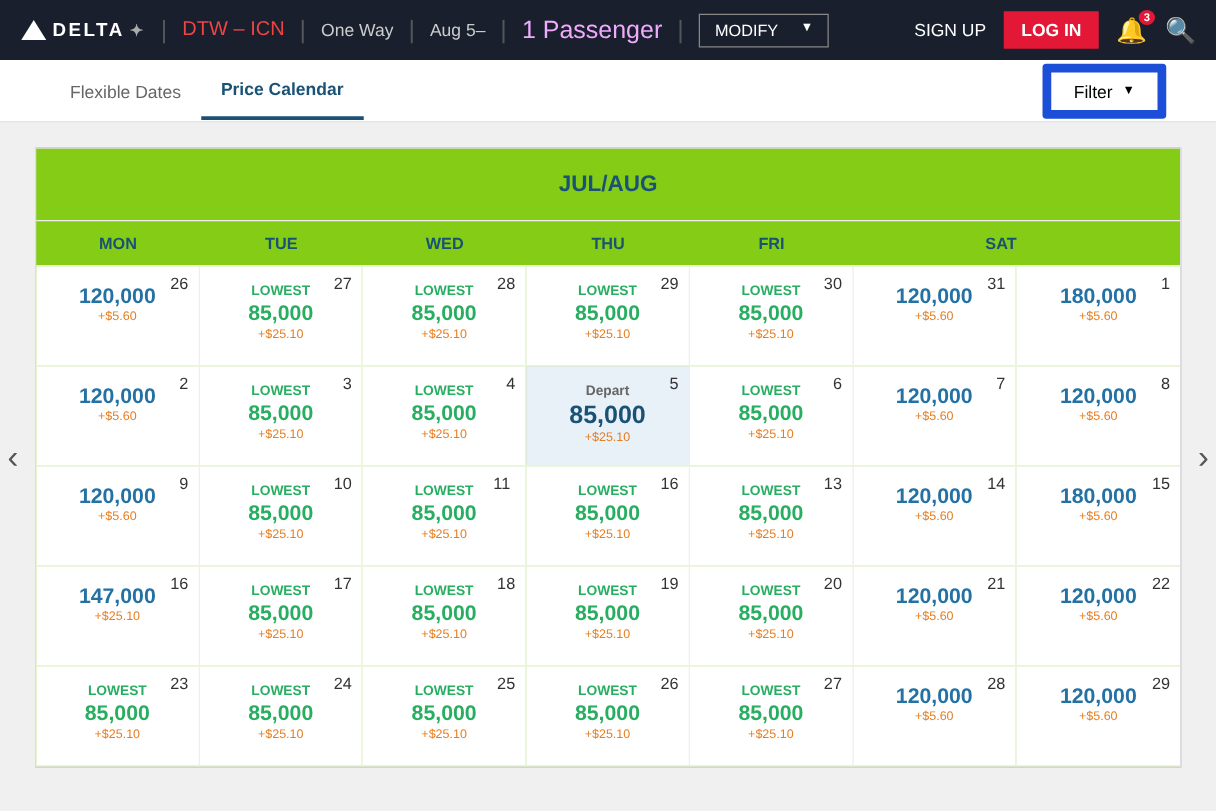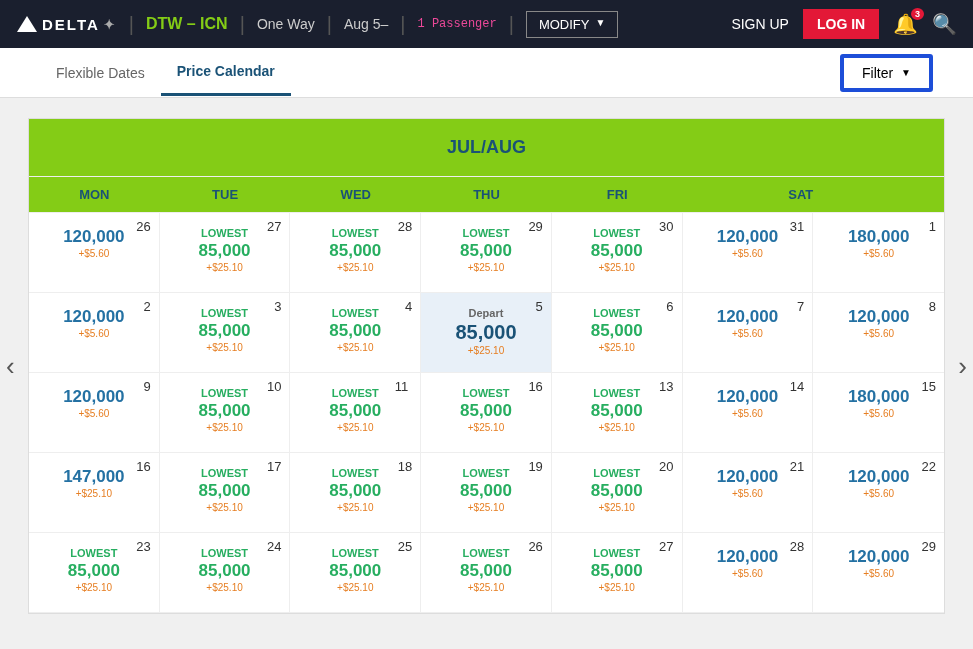--- a/index.html
+++ b/index.html
@@ -46,37 +46,37 @@
   <div style="display:flex;align-items:center;gap:4px;color:white;font-size:14px;font-weight:bold;letter-spacing:2px;">
     <svg width="22" height="22" viewBox="0 0 22 22">
       <polygon points="11,3 21,19 1,19" fill="white"></polygon>
     </svg>
     <span style="font-size:15px;letter-spacing:2px;">DELTA</span>
     <span style="font-size:13px;color:#aaa;">✦</span>
   </div>
 
   <span style="color:#555;margin:0 12px;font-size:20px;">|</span>
 
-  <span style="color:#84cc16;font-size:16px;font-weight:bold;">DTW – ICN</span>
+  <span style="color:#ef4444;font-size:16px;font-weight:normal;">DTW – ICN</span>
 
   <span style="color:#555;margin:0 12px;font-size:20px;">|</span>
 
   <span style="color:#ccc;font-size:14px;">One Way</span>
 
   <span style="color:#555;margin:0 12px;font-size:20px;">|</span>
 
   <span style="color:#ccc;font-size:14px;">Aug 5–</span>
 
   <span style="color:#555;margin:0 12px;font-size:20px;">|</span>
 
-  <span style="color:#ec4899;font-size:12px;font-family:Liberation Mono, monospace;">1 Passenger</span>
-
-  <span style="color:#555;margin:0 12px;font-size:20px;">|</span>
-
-  <button style="border:1px solid #888;background:transparent;color:white;padding:5px 12px;font-size:13px;cursor:pointer;display:flex;align-items:flex-start;gap:6px;">
+  <span style="color:#f0abfc;font-size:20px;">1 Passenger</span>
+
+  <span style="color:#555;margin:0 12px;font-size:20px;">|</span>
+
+  <button style="border:1px solid #888;background:transparent;color:white;padding:5px 12px;font-size:13px;cursor:pointer;display:flex;align-items:flex-start;gap:18px;">
     <span>MODIFY</span>
     <span style="font-size:10px;">▼</span>
   </button>
 
   <div style="flex:1;"></div>
 
   <button style="background:none;border:none;color:white;font-size:14px;cursor:pointer;margin-right:14px;">SIGN UP</button>
 
   <button style="background:#e31837;color:white;border:none;padding:7px 14px;font-size:14px;font-weight:bold;cursor:pointer;margin-right:14px;">LOG IN</button>
 
@@ -93,21 +93,21 @@
 <div style="background:white;padding:0 40px;display:flex;align-items:center;border-bottom:1px solid #ddd;height:50px;position:relative;">
   <div style="padding:14px 16px;font-size:14px;cursor:pointer;color:#666;position:relative;">
     <span>Flexible Dates</span>
   </div>
   <div style="padding:14px 16px;font-size:14px;cursor:pointer;color:#1a5276;font-weight:bold;position:relative;border-bottom:3px solid #1a5276;">
     <span>Price Calendar</span>
   </div>
 
   <div style="flex:1;"></div>
 
-  <button style="border:4px solid #1d4ed8;background:white;padding:7px 18px;font-size:14px;cursor:pointer;display:flex;align-items:center;gap:8px;border-radius:3px;">
+  <button style="border:7px solid #1d4ed8;background:white;padding:7px 18px;font-size:14px;cursor:pointer;display:flex;align-items:center;gap:8px;border-radius:3px;">
     <span>Filter</span>
     <span style="font-size:10px;">▼</span>
   </button>
 </div>
 
 <div style="position:relative; margin: 20px 28px;">
 
   <button class="nav-arrow left" style="position:absolute;top:50%;left:-22px;transform:translateY(-50%);font-size:26px;color:#555;cursor:pointer;background:none;border:none;z-index:10;">‹</button>
 
   <div style="background:#84cc16;border:1px solid #ddd;">

